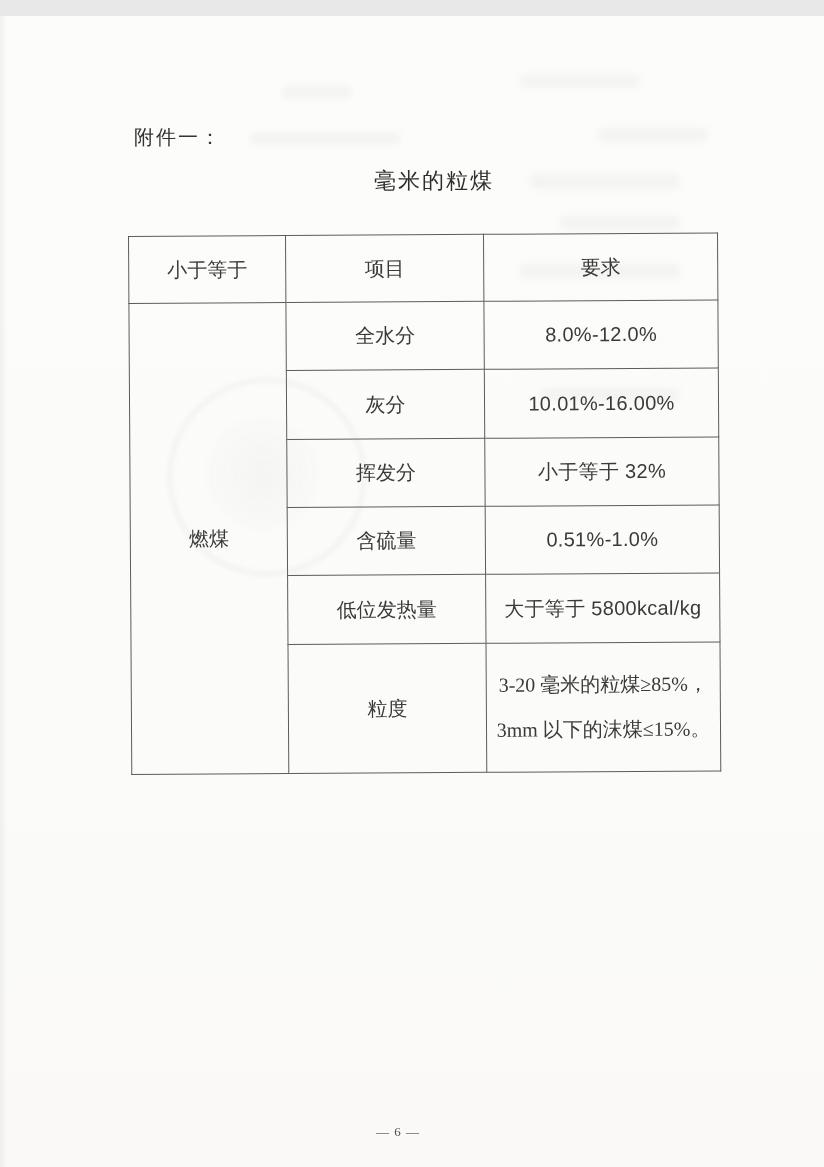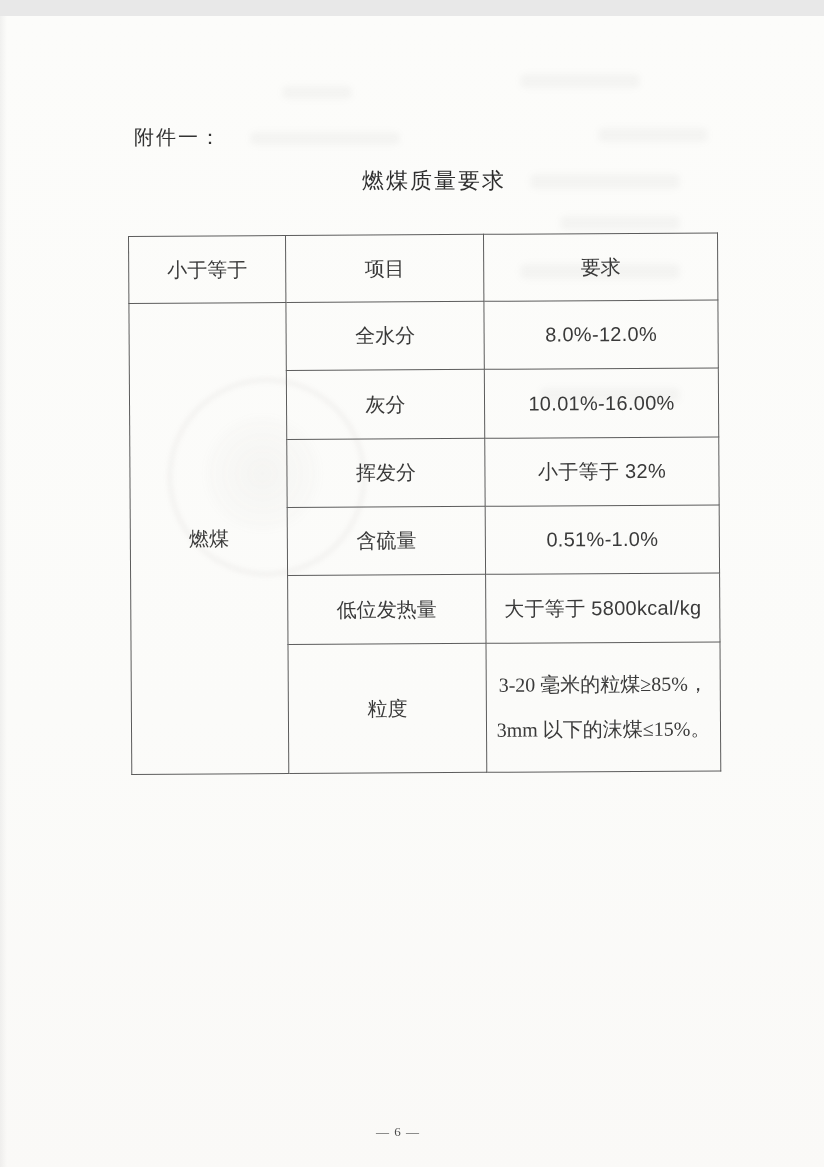--- a/index.html
+++ b/index.html
@@ -142,21 +142,21 @@
   <div class="smudge" style="left:250px; top:116px; width:150px; height:13px;"></div>
   <div class="smudge" style="left:598px; top:112px; width:110px; height:14px;"></div>
   <div class="smudge" style="left:530px; top:158px; width:150px; height:15px;"></div>
   <div class="smudge" style="left:560px; top:200px; width:120px; height:14px;"></div>
   <div class="smudge" style="left:520px; top:248px; width:160px; height:15px;"></div>
   <div class="smudge" style="left:540px; top:372px; width:140px; height:14px;"></div>
   <div class="stamp-ghost"></div>
   <div class="stamp-ghost-inner"></div>
 
   <div class="attachment">附件一：</div>
-  <div class="doc-title">燃煤质量要求</div>
+  <div class="doc-title">毫米的粒煤</div>
 
   <table class="qtable">
     <colgroup>
       <col style="width:157px">
       <col style="width:198px">
       <col style="width:234px">
     </colgroup>
     <tbody>
       <tr class="h-hdr">
         <th>小于等于</th>

